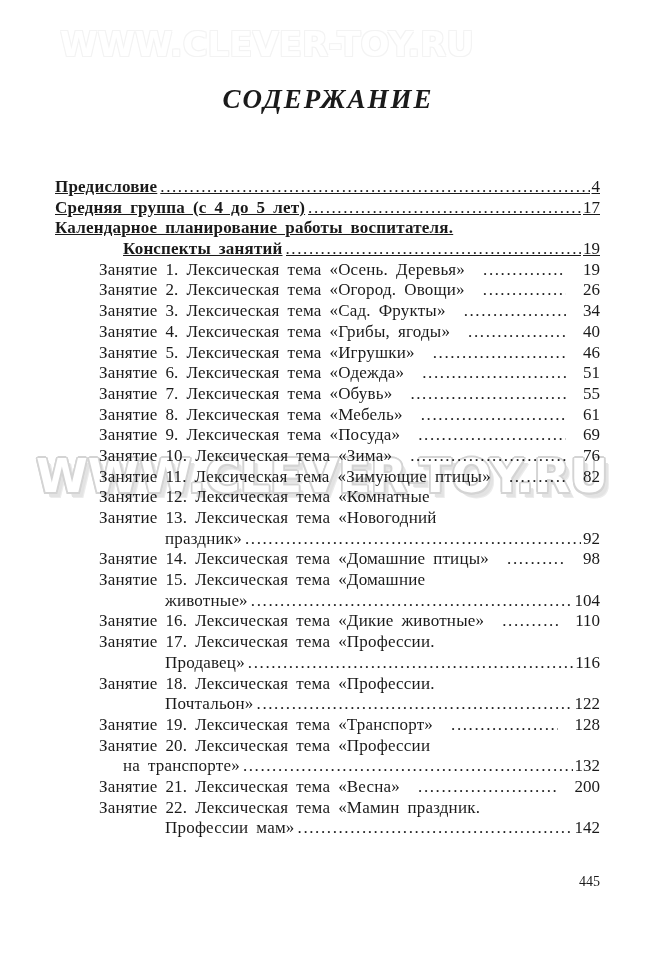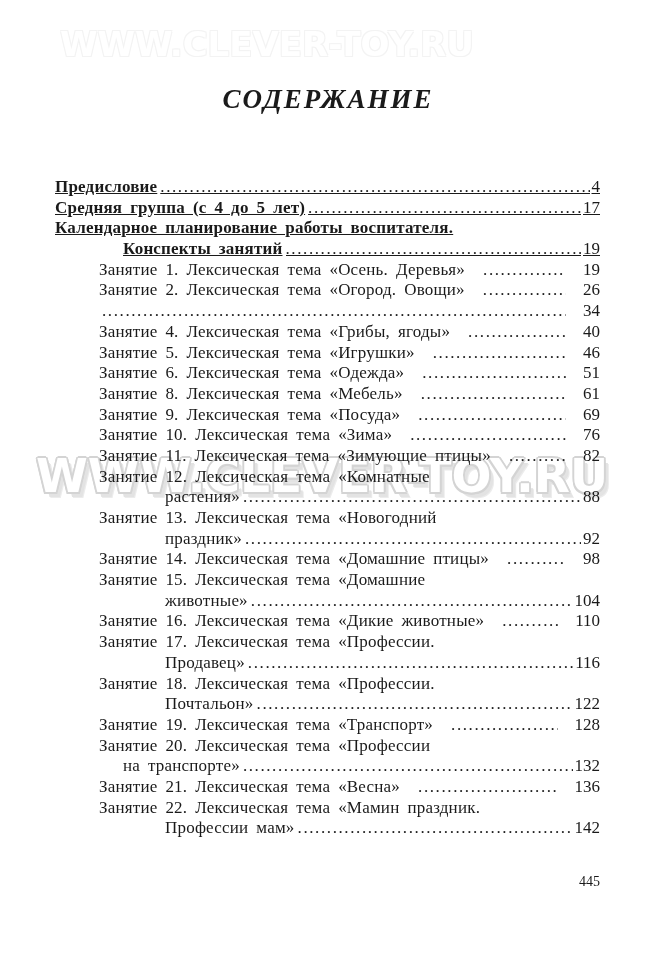--- a/index.html
+++ b/index.html
@@ -141,39 +141,45 @@
         <span class="label">Занятие 1. Лексическая тема «Осень. Деревья»</span>
         <span class="dots"></span>
         <span class="pageno">19</span>
       </div>
       <div class="toc-line ind-lesson">
         <span class="label">Занятие 2. Лексическая тема «Огород. Овощи»</span>
         <span class="dots"></span>
         <span class="pageno">26</span>
       </div>
       <div class="toc-line ind-lesson">
+        <span class="label">Занятие 3. Лексическая тема «Сад. Фрукты»</span>
         <span class="dots"></span>
         <span class="pageno">34</span>
       </div>
       <div class="toc-line ind-lesson">
         <span class="label">Занятие 4. Лексическая тема «Грибы, ягоды»</span>
         <span class="dots"></span>
         <span class="pageno">40</span>
       </div>
       <div class="toc-line ind-lesson">
         <span class="label">Занятие 5. Лексическая тема «Игрушки»</span>
         <span class="dots"></span>
         <span class="pageno">46</span>
       </div>
       <div class="toc-line ind-lesson">
         <span class="label">Занятие 6. Лексическая тема «Одежда»</span>
         <span class="dots"></span>
         <span class="pageno">51</span>
       </div>
       <div class="toc-line ind-lesson">
+        <span class="label">Занятие 7. Лексическая тема «Обувь»</span>
+        <span class="dots"></span>
+        <span class="pageno">55</span>
+      </div>
+      <div class="toc-line ind-lesson">
         <span class="label">Занятие 8. Лексическая тема «Мебель»</span>
         <span class="dots"></span>
         <span class="pageno">61</span>
       </div>
       <div class="toc-line ind-lesson">
         <span class="label">Занятие 9. Лексическая тема «Посуда»</span>
         <span class="dots"></span>
         <span class="pageno">69</span>
       </div>
       <div class="toc-line ind-lesson">
@@ -181,25 +187,20 @@
         <span class="dots"></span>
         <span class="pageno">76</span>
       </div>
       <div class="toc-line ind-lesson">
         <span class="label">Занятие 11. Лексическая тема «Зимующие птицы»</span>
         <span class="dots"></span>
         <span class="pageno">82</span>
       </div>
       <div class="toc-line ind-lesson">
         <span class="label">Занятие 12. Лексическая тема «Комнатные</span>
-      </div>
-      <div class="toc-line ind-cont">
-        <span class="label">растения»</span>
-        <span class="dots"></span>
-        <span class="pageno">88</span>
       </div>
       <div class="toc-line ind-lesson">
         <span class="label">Занятие 13. Лексическая тема «Новогодний</span>
       </div>
       <div class="toc-line ind-cont">
         <span class="label">праздник»</span>
         <span class="dots"></span>
         <span class="pageno">92</span>
       </div>
       <div class="toc-line ind-lesson">
@@ -245,21 +246,21 @@
         <span class="label">Занятие 20. Лексическая тема «Профессии</span>
       </div>
       <div class="toc-line ind-cont-sm">
         <span class="label">на транспорте»</span>
         <span class="dots"></span>
         <span class="pageno">132</span>
       </div>
       <div class="toc-line ind-lesson">
         <span class="label">Занятие 21. Лексическая тема «Весна»</span>
         <span class="dots"></span>
-        <span class="pageno">136</span>
+        <span class="pageno">200</span>
       </div>
       <div class="toc-line ind-lesson">
         <span class="label">Занятие 22. Лексическая тема «Мамин праздник.</span>
       </div>
       <div class="toc-line ind-cont">
         <span class="label">Профессии мам»</span>
         <span class="dots"></span>
         <span class="pageno">142</span>
       </div>
     </div>

